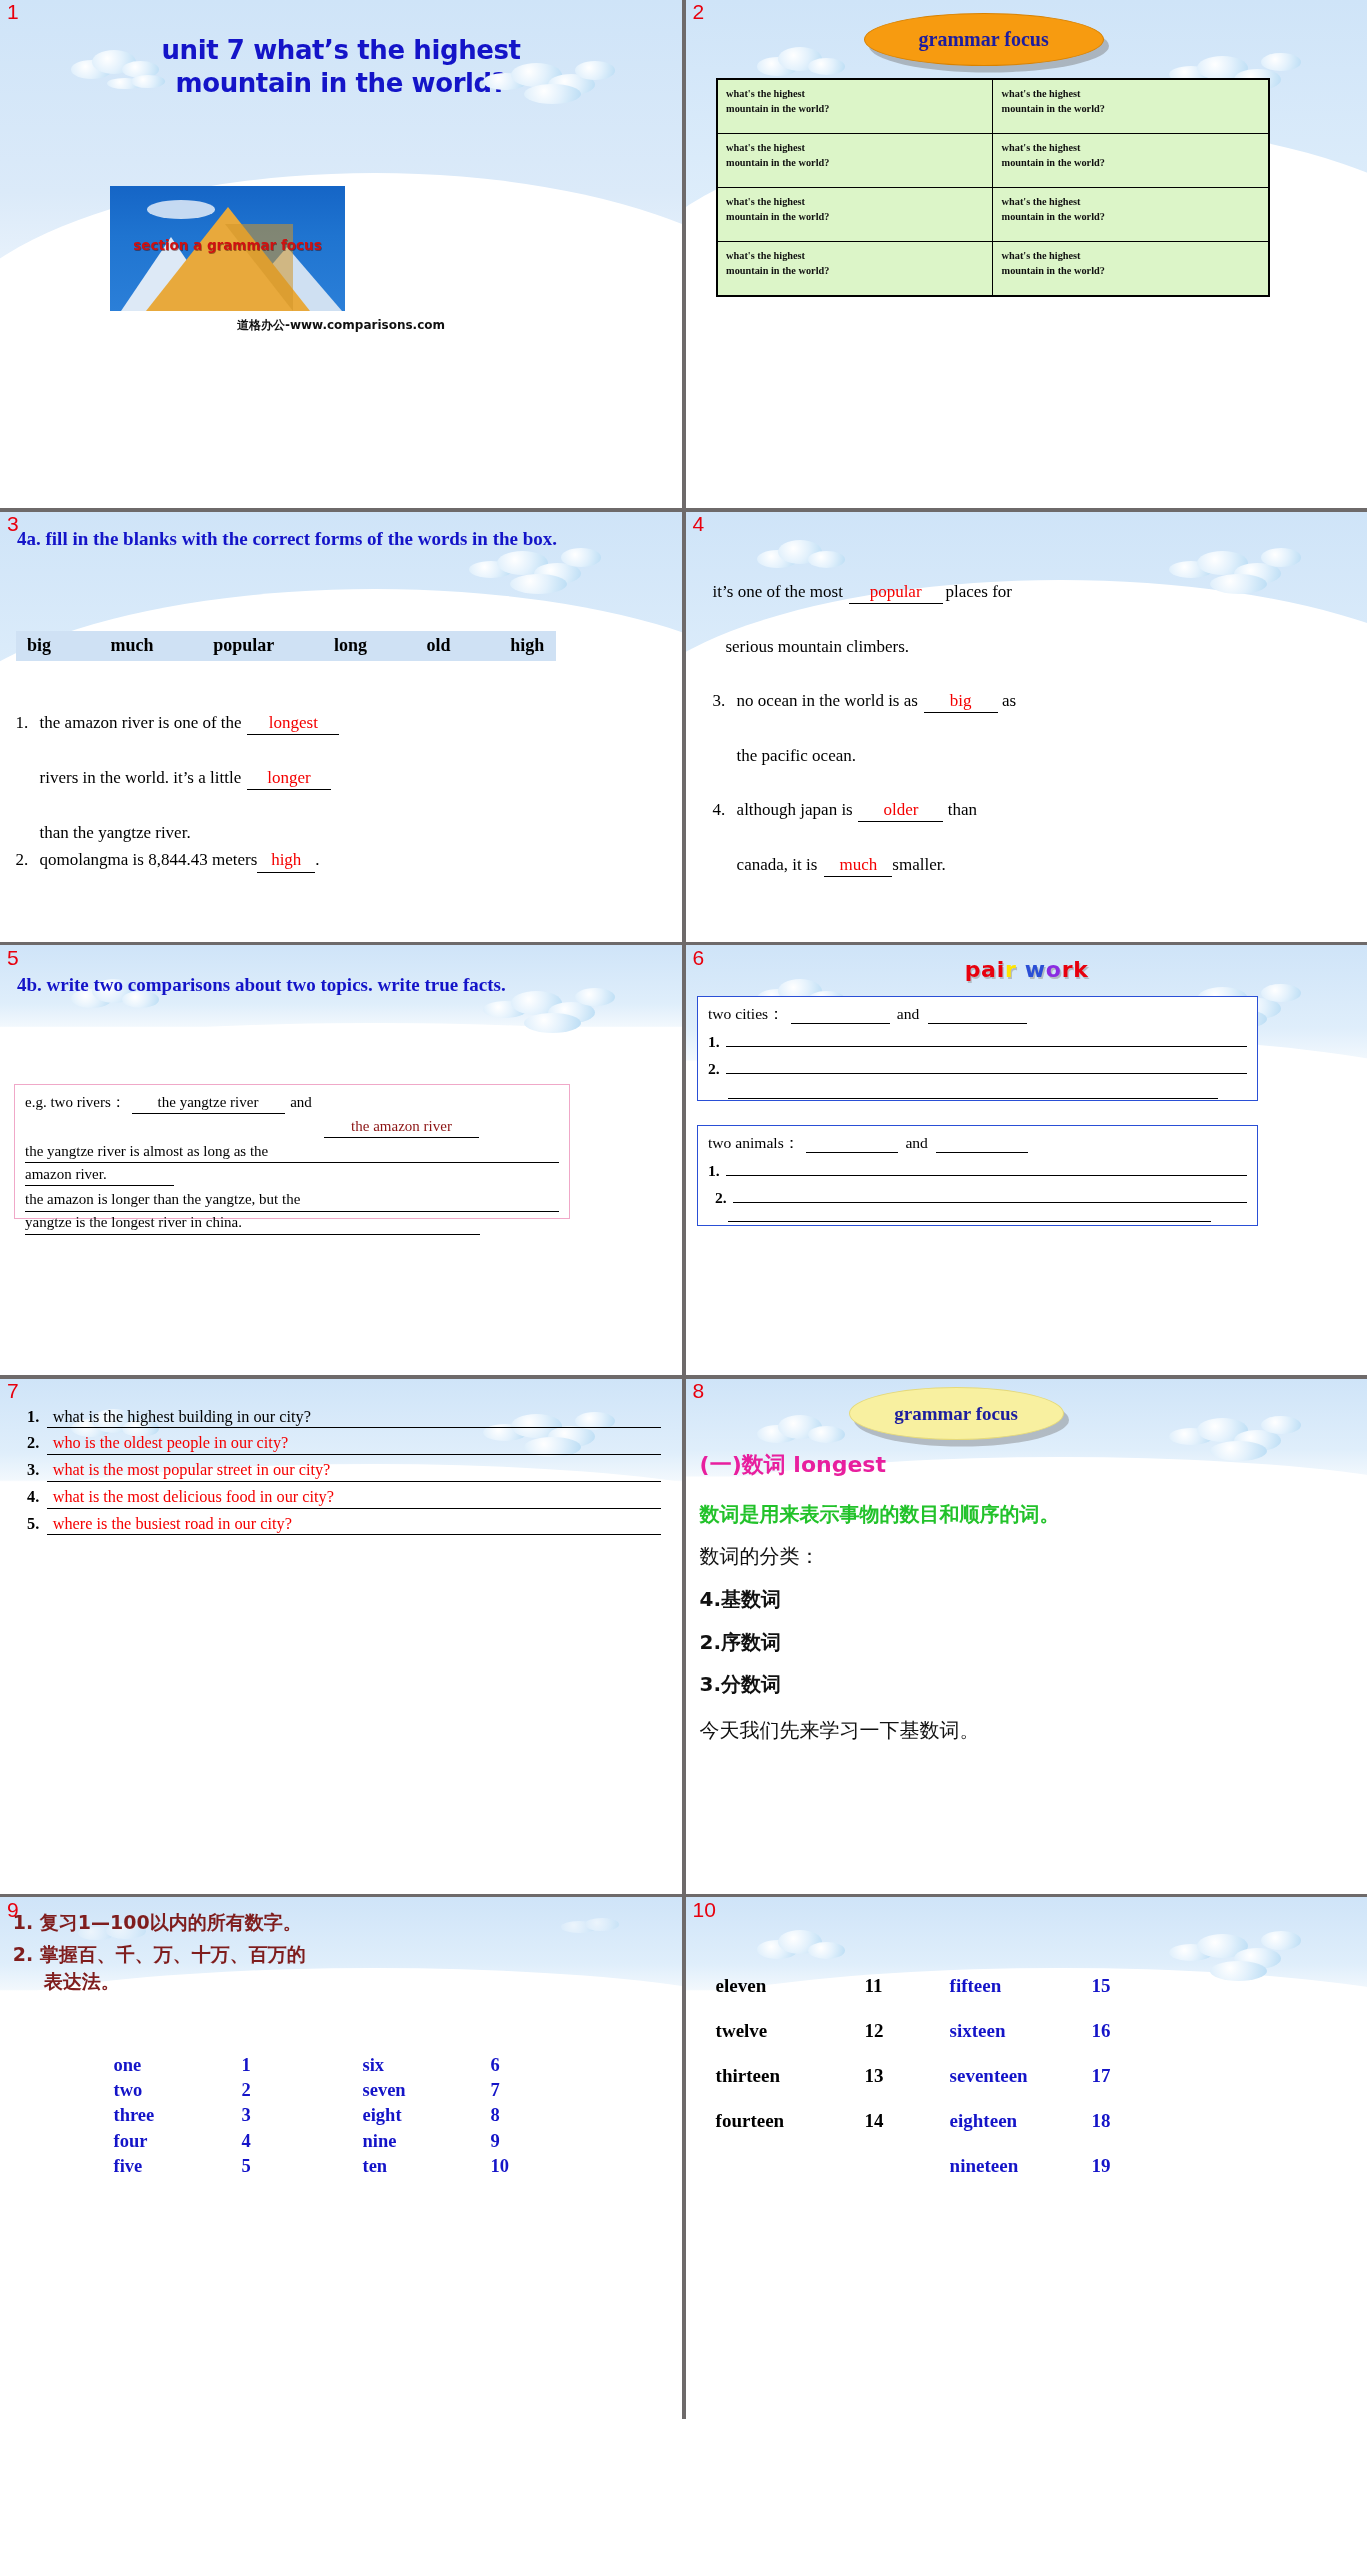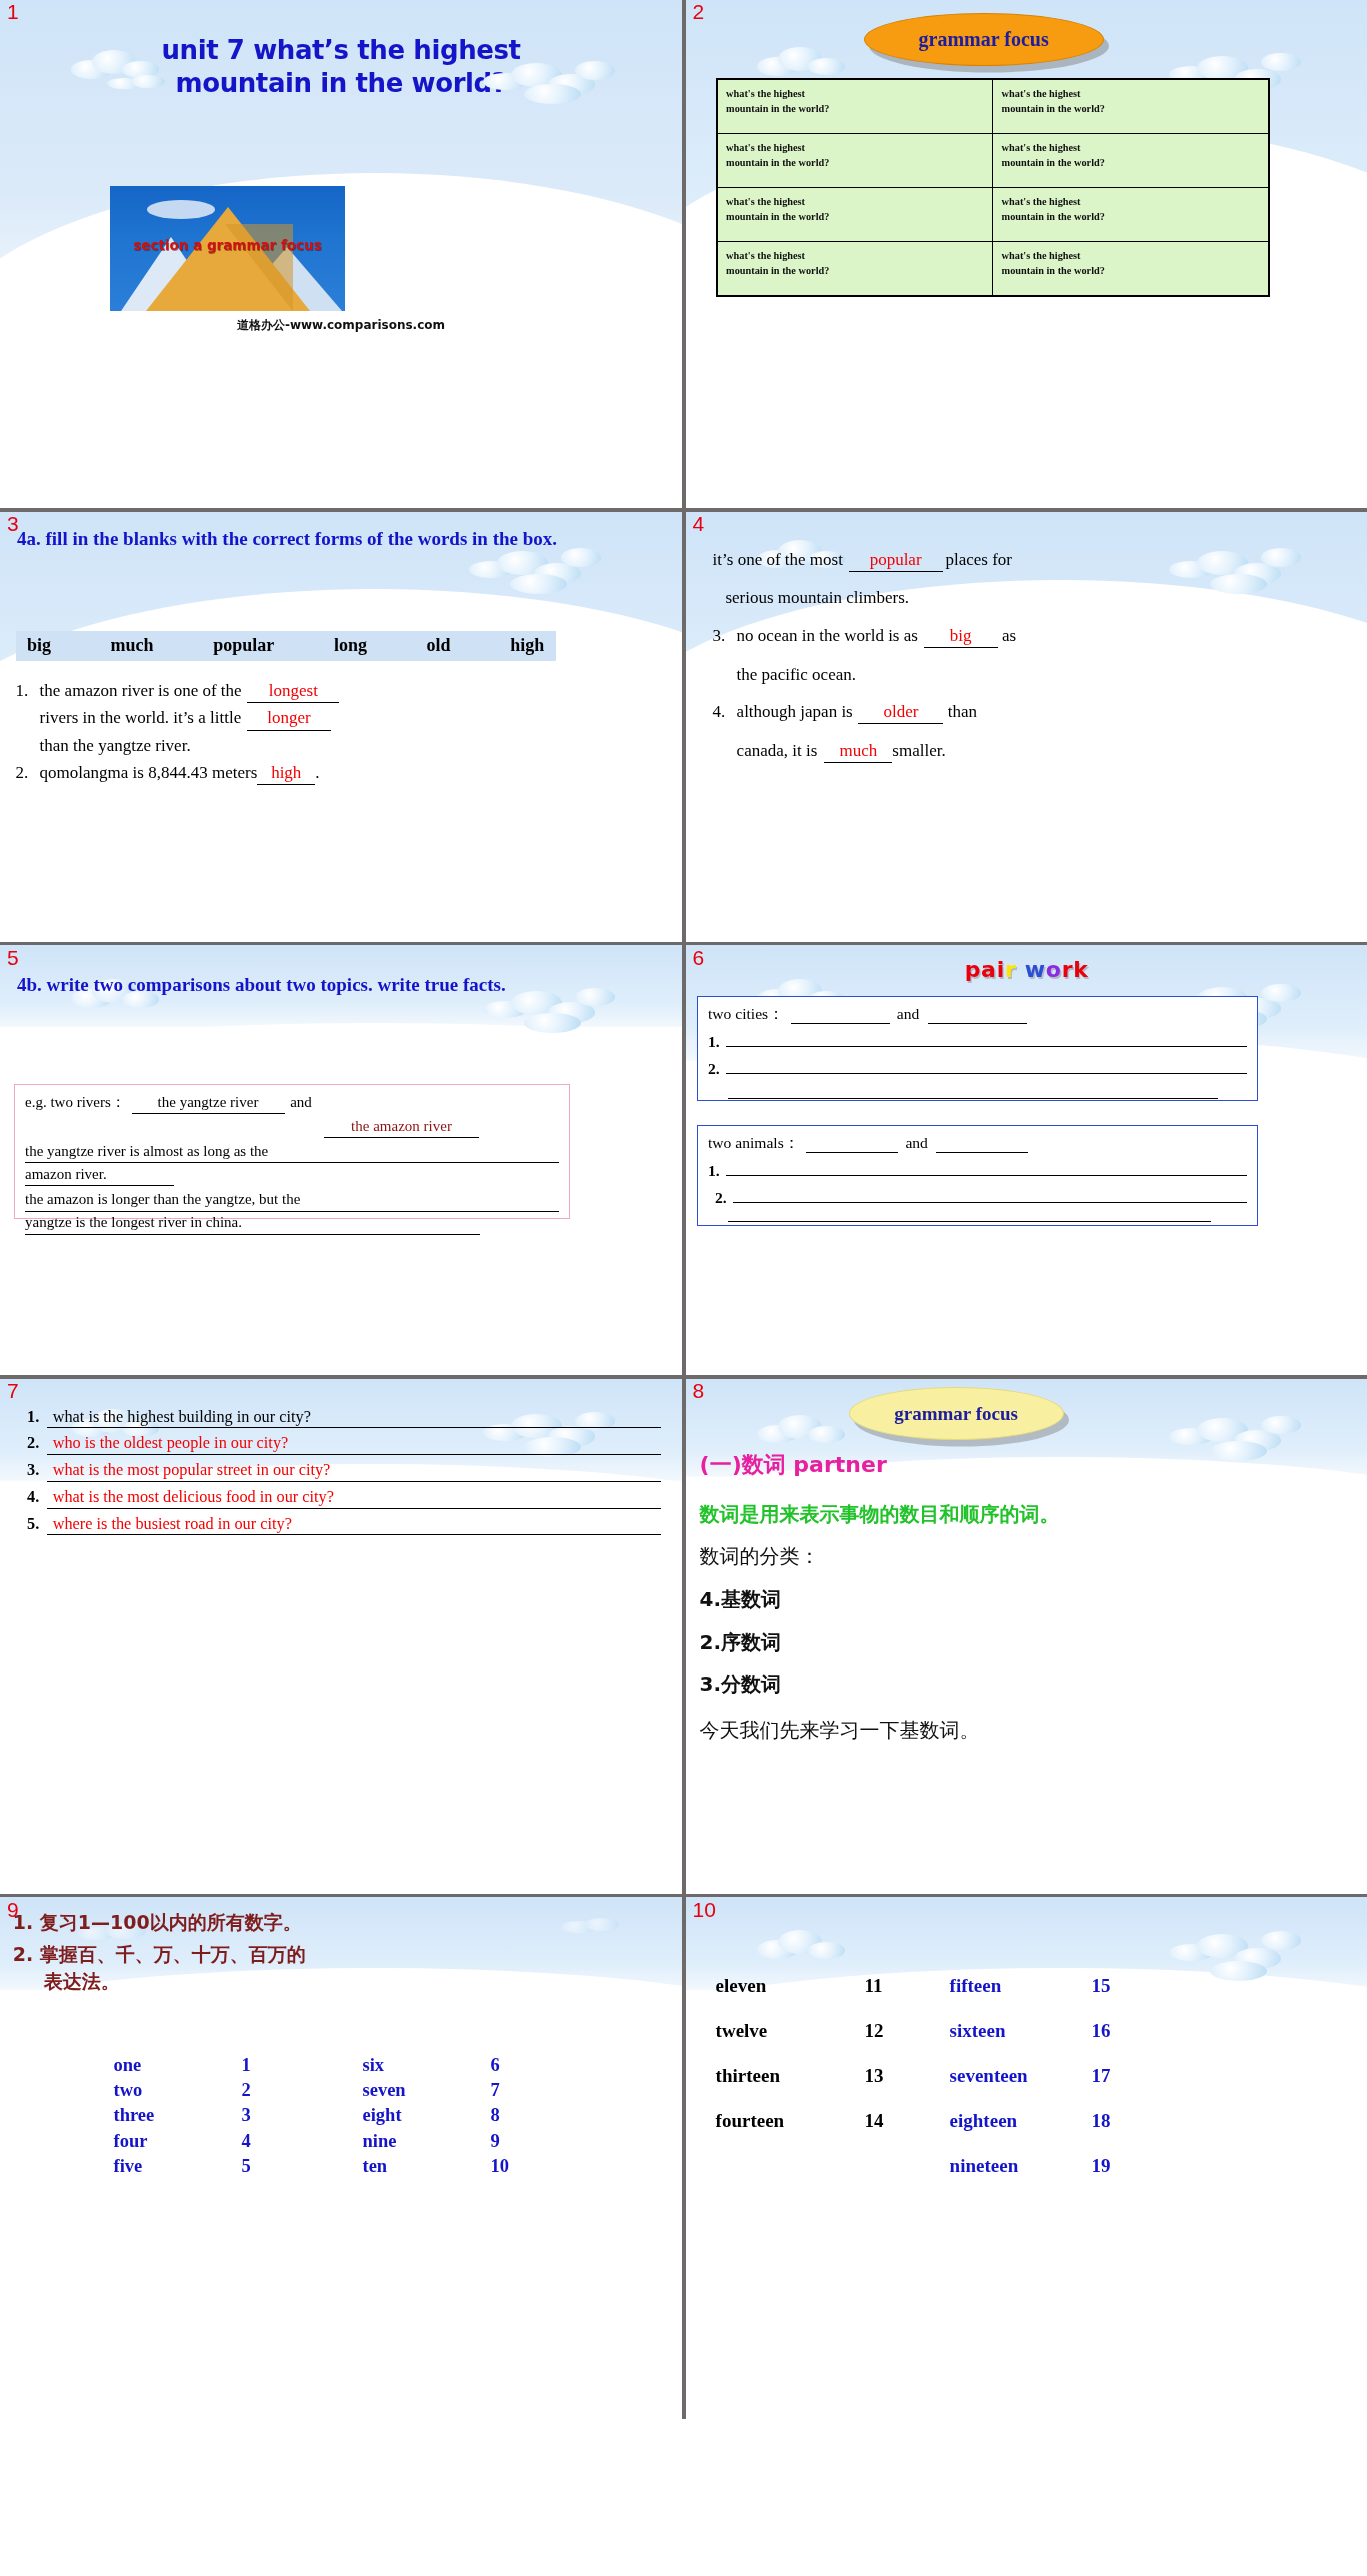--- a/index.html
+++ b/index.html
@@ -56,21 +56,21 @@
     padding:7px 0 0 8.5px;font-size:10.3px;font-weight:bold;line-height:1.45;color:#101010;}
 
   
   .s3{height:430px;}
   .hdr{position:relative;z-index:6;color:#1414c8;font-weight:bold;font-size:19px;line-height:1.28;
     padding:15.6px 24px 0 17px;}
   .wordbox{position:absolute;left:15.6px;top:119px;width:540px;height:30px;background:#cfe1f4;
     display:flex;align-items:center;justify-content:space-between;padding:0 11.4px;box-sizing:border-box;z-index:6;}
   .wordbox span{font-size:18px;font-weight:bold;}
   .qlist{position:absolute;left:15.6px;top:168px;right:14px;z-index:6;font-size:17px;line-height:1.32;}
-  .qrow{display:flex;align-items:baseline;margin-bottom:4.3px;}
+  .qrow{display:flex;align-items:baseline;margin-bottom:4.3px;margin-top:32px;}
   .qnum{width:24px;flex:none;}
   .blank{display:inline-block;border-bottom:1.8px solid #000;color:#f40000;text-align:center;
     font-weight:normal;}
   .ind{padding-left:24px;}
 
   
   .s4{height:430px;}
   .s4 .qlist{position:absolute;left:27px;top:37px;right:12.8px;font-size:17px;line-height:1.3;}
   .s4 .qrow{margin-bottom:15.6px;}
 
@@ -465,21 +465,21 @@
       <span class="cl" style="left:28px;top:5.7px;width:51px;height:24px"></span>
       <span class="cl" style="left:65px;top:17px;width:47px;height:21px"></span>
       <span class="cl" style="left:92px;top:2.8px;width:40px;height:18.5px"></span>
       <span class="cl" style="left:41px;top:28px;width:57px;height:20px"></span>
     </div>
     <div class="slideno">8</div>
     <div class="oval2">
       <span>grammar focus</span>
     </div>
     <div class="cn" style="margin:71px 0 0 14px">
-      <div style="color:#e81f9e;font-size:22px;font-weight:bold;">(一)数词 partner</div>
+      <div style="color:#e81f9e;font-size:22px;font-weight:bold;">(一)数词 longest</div>
       <div style="color:#22c22a;font-size:20px;font-weight:bold;margin-top:21px;">数词是用来表示事物的数目和顺序的词。</div>
       <div style="color:#111;font-size:20px;margin-top:15.6px;">数词的分类：</div>
       <div style="color:#111;font-size:20px;margin-top:15.6px;font-weight:bold;">4.基数词</div>
       <div style="color:#111;font-size:20px;margin-top:15.6px;font-weight:bold;">2.序数词</div>
       <div style="color:#111;font-size:20px;margin-top:15.6px;font-weight:bold;">3.分数词</div>
       <div style="color:#111;font-size:20px;margin-top:18.5px;">今天我们先来学习一下基数词。</div>
     </div>
   </div>
 
   <div class="hgap"></div>

